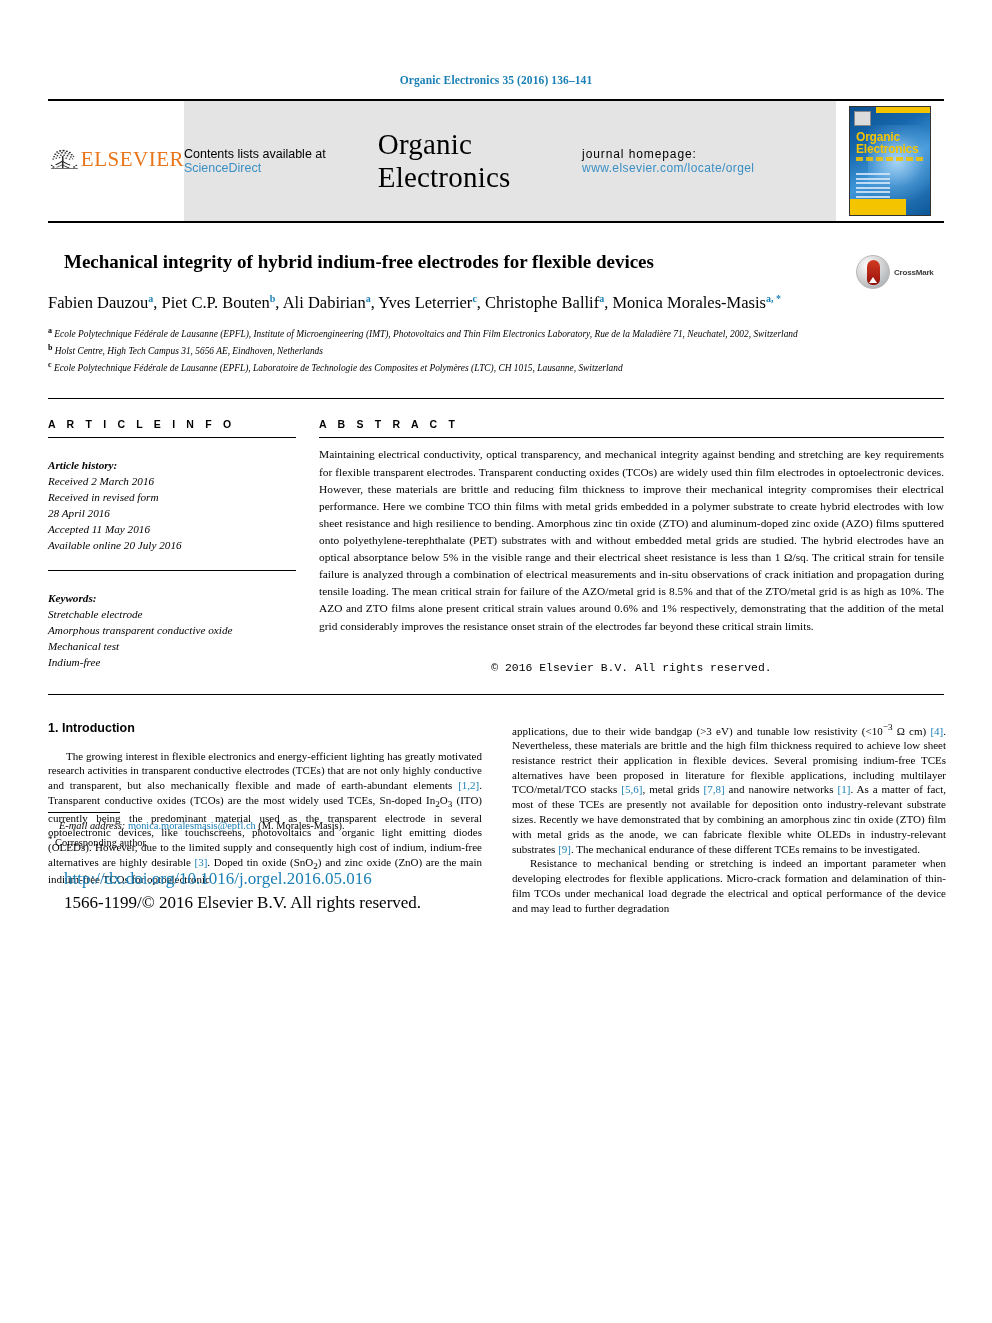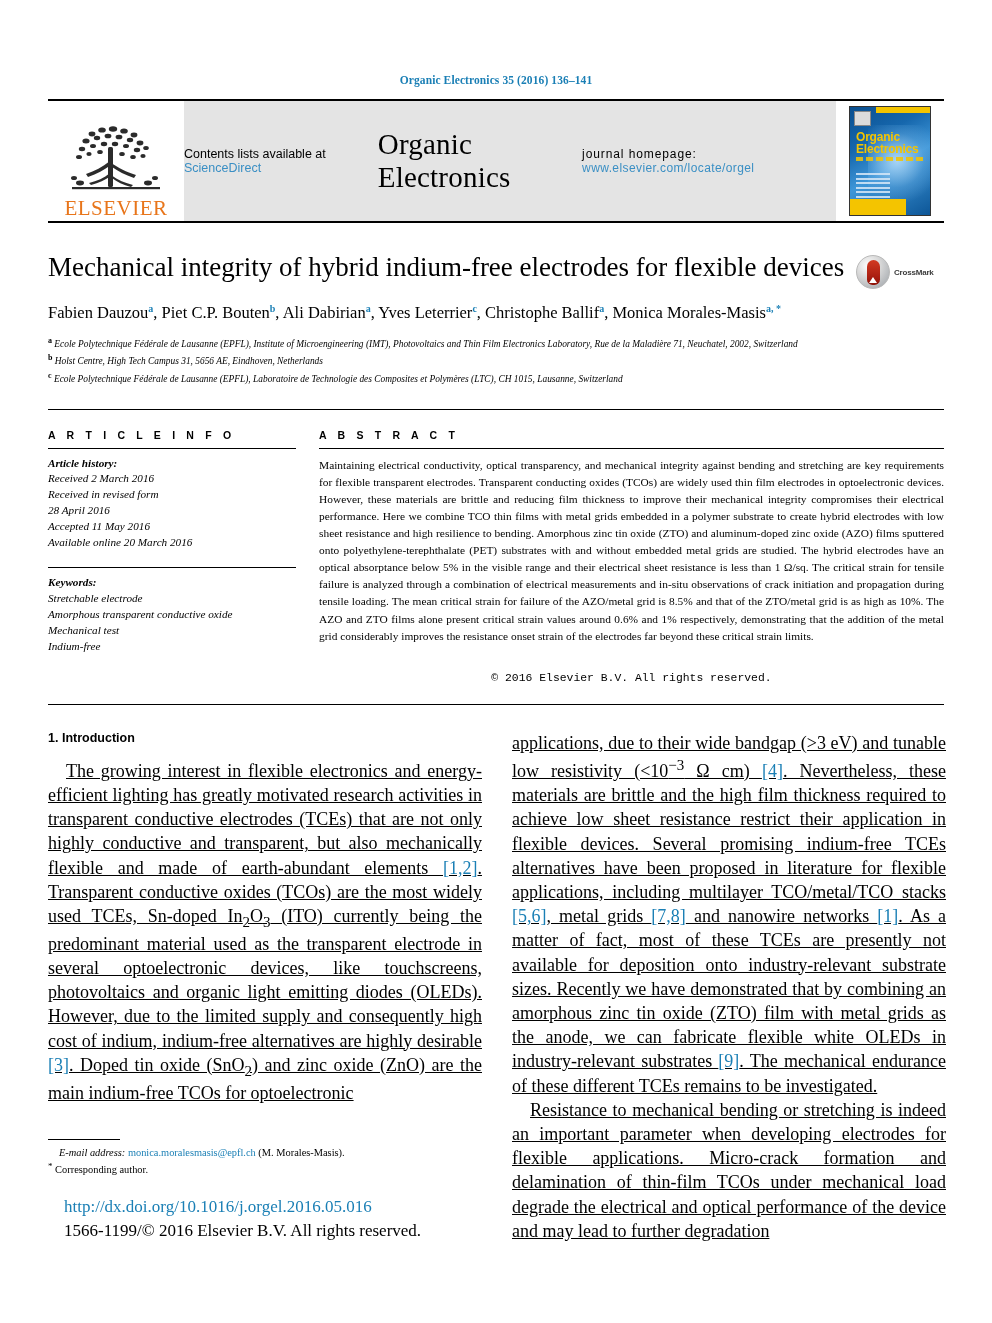--- a/index.html
+++ b/index.html
@@ -40,21 +40,21 @@
     border-bottom: 2px solid #000;
     height: 124px;
     display: flex;
     align-items: stretch;
     box-sizing: border-box;
   }
   .banner-logo {
     width: 136px;
     flex: 0 0 136px;
     display: flex;
-    flex-direction: column;
+    flex-direction: row;
     justify-content: flex-end;
     align-items: center;
     padding-bottom: 2px;
     box-sizing: border-box;
   }
   .tree-svg { display:block; }
   .elsevier-word {
     font-family: "Liberation Serif", serif;
     font-size: 21px;
     letter-spacing: .5px;
@@ -137,25 +137,25 @@
     background:radial-gradient(ellipse at 40% 45%, rgba(190,225,250,.85) 0%, rgba(120,185,235,.3) 45%, rgba(10,70,130,0) 72%);
   }
 
   
   .title-area {
     margin-top: 27px;
     position: relative;
     padding-right: 96px;
   }
   .paper-title {
-    font-size: 27px;
+    font-size: 19px;
     line-height: 1.26;
     font-family: "Liberation Serif", serif;
-    margin: 0;
-    font-weight: normal;
+    margin: 16px;
+    font-weight: bold;
   }
   .crossmark {
     position: absolute;
     right: 0;
     top: 2px;
     width: 88px;
     height: 40px;
     display: flex;
     align-items: center;
     gap: 4px;
@@ -220,21 +220,21 @@
 
   .sec-head {
     font-family: "Liberation Sans", sans-serif;
     font-size: 10.5px;
     font-weight: bold;
     letter-spacing: 4.2px;
     margin-bottom: 7px;
   }
   .hr-thin { border-top: 1.6px solid #000; }
 
-  .info-block { font-size: 11.2px; line-height: 1.42; margin-top: 7px; }
+  .info-block { font-size: 11.2px; line-height: 1.42; margin-top: 20px; }
   .info-block .lbl { font-style: italic; font-weight: bold; }
   .info-block p { margin: 0; font-style: italic; }
   .kw-rule { border-top: 1.6px solid #000; margin-top: 16px; }
 
   .abstract-body {
     margin-top: 8px;
     font-size: 11.4px;
     line-height: 1.5;
     text-align: justify;
     hyphens: auto;
@@ -260,25 +260,24 @@
   }
   .body-col { width: 434px; flex: 0 0 434px; position: relative; }
   .sec-title {
     font-family: "Liberation Sans", sans-serif;
     font-size: 12.5px;
     font-weight: bold;
     margin: 0 0 14px 0;
   }
   .body-col p {
     margin: 0;
-    font-size: 18px;
+    font-size: 11px;
     line-height: 1.345;
     text-align: justify;
     hyphens: auto;
-    text-decoration: underline;
   }
   .body-col p.indent { text-indent: 18px; }
   .cit { color: #1a7fb5; }
   .link { color: #1a7fb5; }
 
   
   .footnote {
     position: absolute;
     left: 0;
     bottom: 0;
@@ -413,21 +412,21 @@
 
     <div class="col-info">
       <div class="sec-head">A R T I C L E  I N F O</div>
       <div class="hr-thin"></div>
       <div class="info-block">
         <p class="lbl">Article history:</p>
         <p>Received 2 March 2016</p>
         <p>Received in revised form</p>
         <p>28 April 2016</p>
         <p>Accepted 11 May 2016</p>
-        <p>Available online 20 March 2016</p>
+        <p>Available online 20 July 2016</p>
       </div>
       <div class="kw-rule"></div>
       <div class="info-block">
         <p class="lbl">Keywords:</p>
         <p>Stretchable electrode</p>
         <p>Amorphous transparent conductive oxide</p>
         <p>Mechanical test</p>
         <p>Indium-free</p>
       </div>
     </div>

